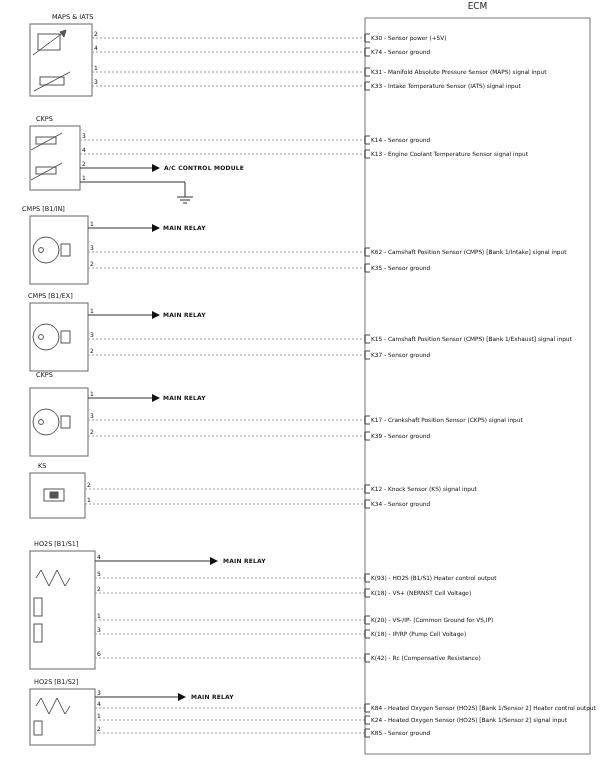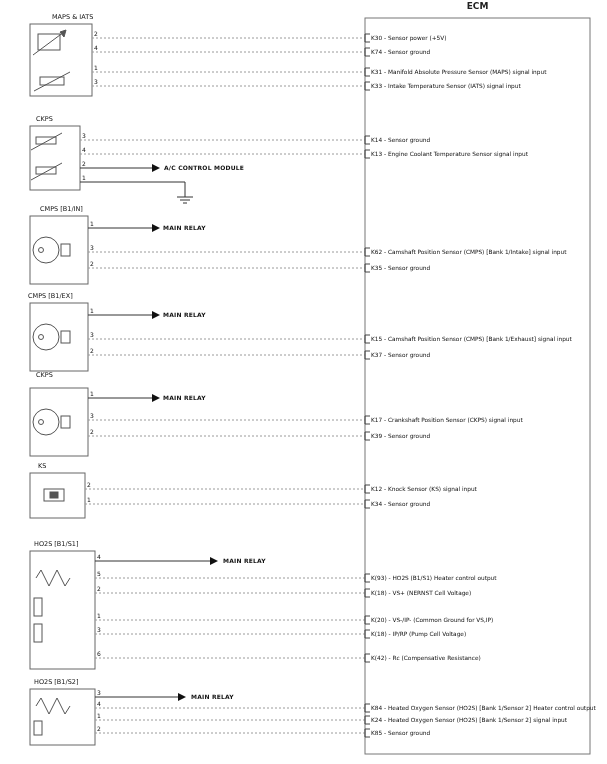--- a/index.html
+++ b/index.html
@@ -1,20 +1,20 @@
 <!DOCTYPE html>
 <html><head>
 <meta charset="utf-8">
 <style>
   html,body{margin:0;padding:0;background:#fff}
   .canvas{position:relative;width:607px;height:764px;background:#fff;
           font-family:"DejaVu Sans","Liberation Sans",sans-serif;color:#222;overflow:hidden}
   svg.layer{position:absolute;left:0;top:0}
   .txt{position:absolute;white-space:nowrap;line-height:8px}
-  .ecm-title{left:365px;top:2px;width:225px;text-align:center;font-weight:bold;font-size:9px}
+  .ecm-title{left:365px;top:2px;width:225px;text-align:center;font-weight:normal;font-size:9px}
   .clabel{font-size:6.5px;color:#111}
   .pnum{font-size:6px;color:#111}
   .plabel{left:371px;font-size:5.8px;color:#111}
   .relay{font-size:6px;font-weight:600;letter-spacing:.2px;color:#111}
 </style>
 </head>
 <body>
 
 <div class="canvas">
 
@@ -144,21 +144,21 @@
 
       <polyline points="36,706 41,698 49,714 57,698 65,714 70,706"></polyline>
       <rect x="34" y="721" width="8" height="14"></rect>
     </g>
   </svg>
 
   <div class="txt ecm-title">ECM</div>
 
   <div class="txt clabel" style="left:52px;top:13px">MAPS &amp; IATS</div>
   <div class="txt clabel" style="left:36px;top:115px">CKPS</div>
-  <div class="txt clabel" style="left:40px;top:205px">CMPS [B1/IN]</div>
+  <div class="txt clabel" style="left:22px;top:205px">CMPS [B1/IN]</div>
   <div class="txt clabel" style="left:28px;top:292px">CMPS [B1/EX]</div>
   <div class="txt clabel" style="left:36px;top:371px">CKPS</div>
   <div class="txt clabel" style="left:38px;top:462px">KS</div>
   <div class="txt clabel" style="left:34px;top:540px">HO2S [B1/S1]</div>
   <div class="txt clabel" style="left:34px;top:678px">HO2S [B1/S2]</div>
 
   <div class="txt pnum" style="left:94px;top:30px">2</div>
   <div class="txt pnum" style="left:94px;top:44px">4</div>
   <div class="txt pnum" style="left:94px;top:64px">1</div>
   <div class="txt pnum" style="left:94px;top:78px">3</div>

